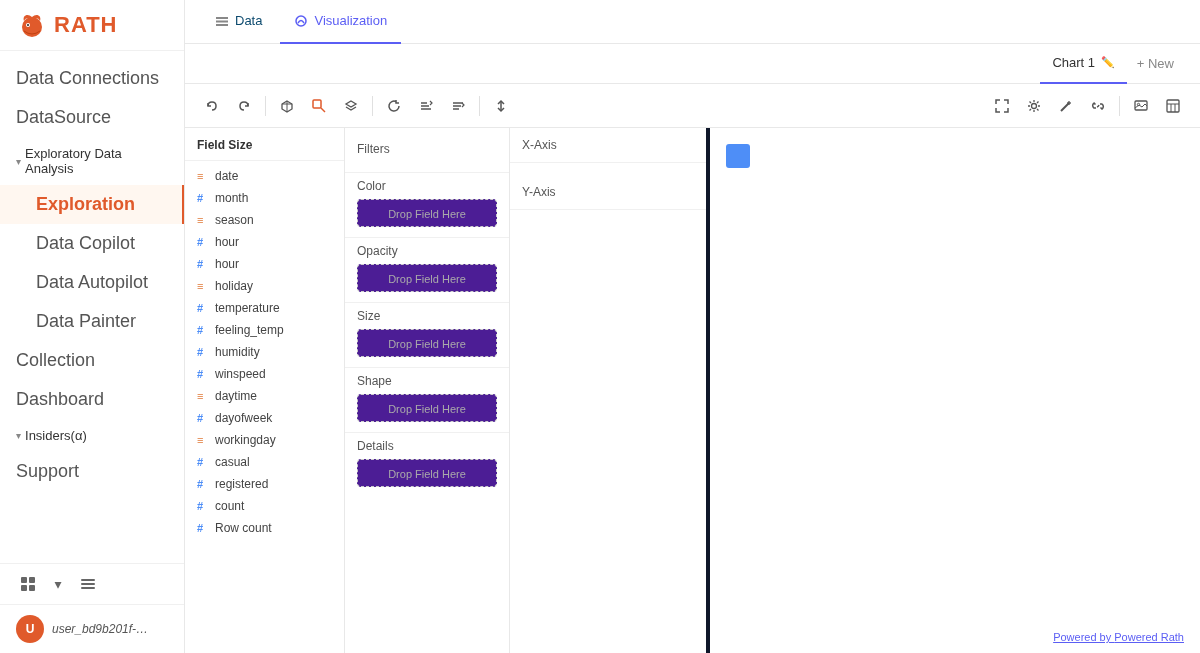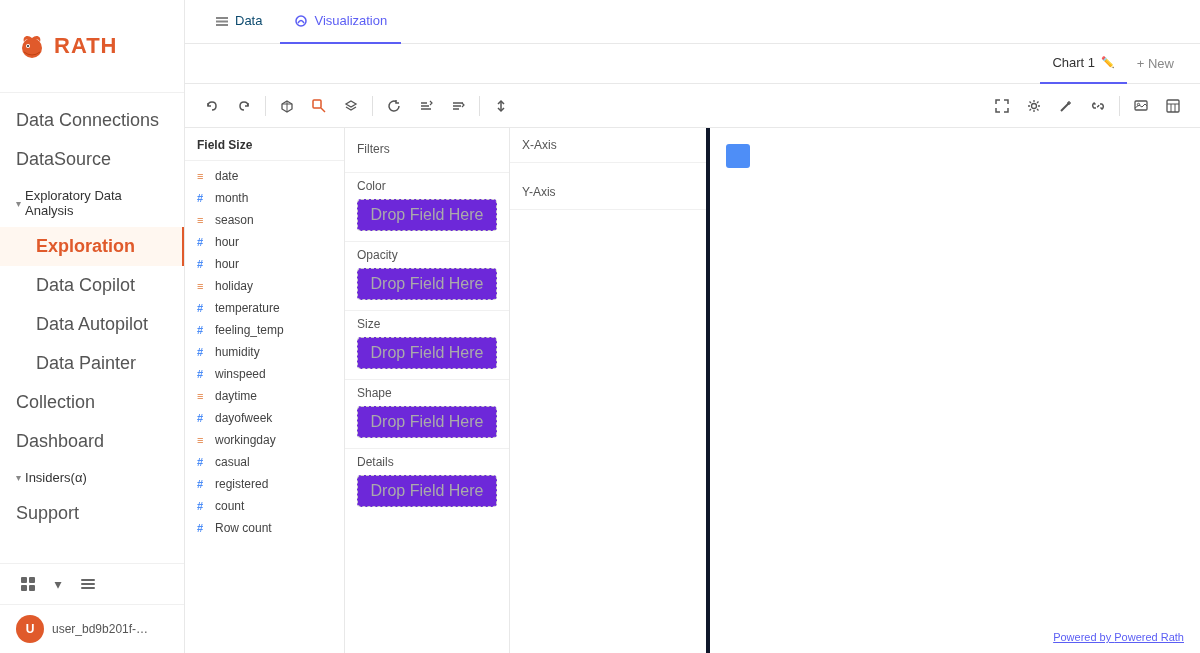--- a/index.html
+++ b/index.html
@@ -11,21 +11,21 @@
       min-width: 185px;
       background: #fff;
       border-right: 1px solid #e8e8e8;
       display: flex;
       flex-direction: column;
       height: 653px;
     }
     .sidebar-logo {
       display: flex;
       align-items: center;
-      padding: 30px 16px;
+      padding: 9px 16px;
       gap: 6px;
       border-bottom: 1px solid #f0f0f0;
     }
     .logo-bird {
       width: 32px;
       height: 32px;
     }
     .logo-text {
       font-size: 22px;
       font-weight: 700;
@@ -87,20 +87,21 @@
       font-size: 12px;
       font-weight: 600;
     }
     .user-text {
       font-size: 12px;
       color: #555;
       overflow: hidden;
       text-overflow: ellipsis;
       white-space: nowrap;
       max-width: 100px;
+      font-style: italic;
     }
     .sidebar-bottom-icons {
       display: flex;
       align-items: center;
       gap: 6px;
       padding: 8px 16px;
       border-top: 1px solid #f0f0f0;
     }
     .icon-btn {
       width: 24px;
@@ -271,24 +272,24 @@
       font-size: 12px;
       color: #555;
       font-weight: 500;
       margin-bottom: 6px;
     }
     .drop-zone {
       border: 1px dashed #ccc;
       border-radius: 4px;
       padding: 6px 10px;
       color: #aaa;
-      font-size: 16px;
+      font-size: 11px;
       text-align: center;
       cursor: pointer;
-      background: #6d28d9;
+      background: #4c1d95;
       min-height: 28px;
       display: flex;
       align-items: flex-end;
       justify-content: center;
     }
 
     
     .axis-panel {
       width: 200px;
       min-width: 200px;

